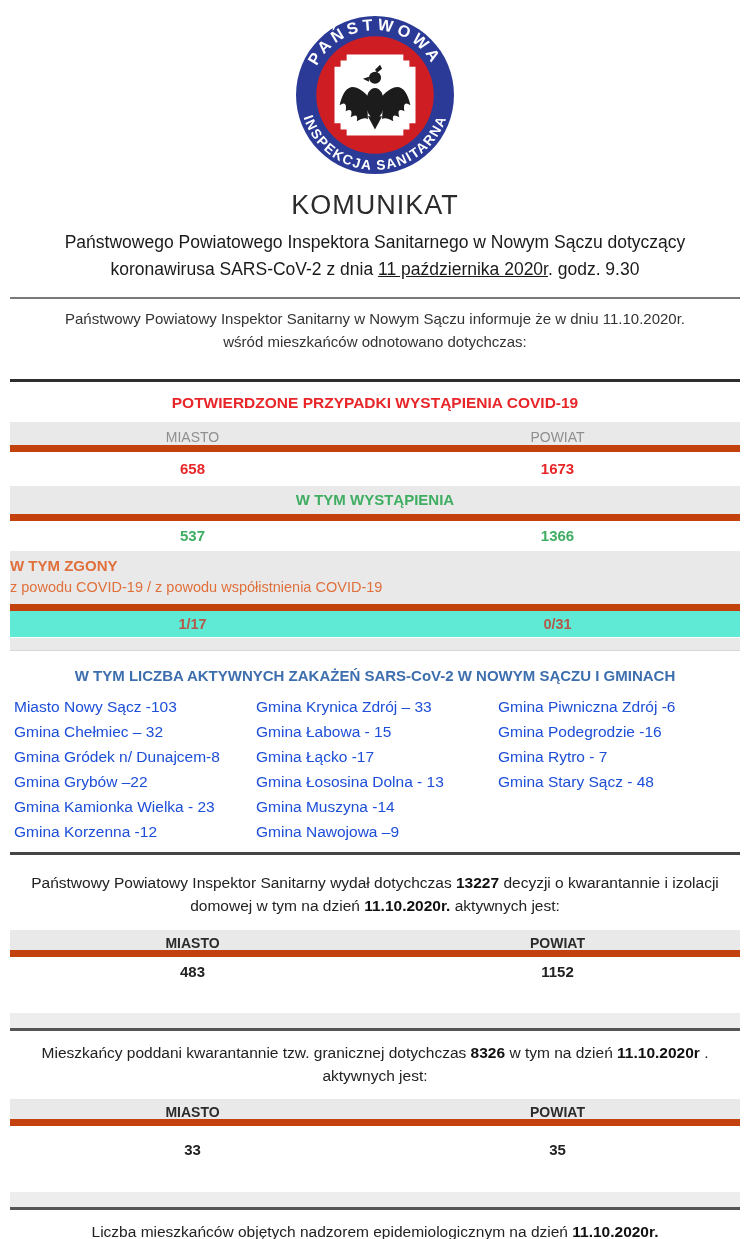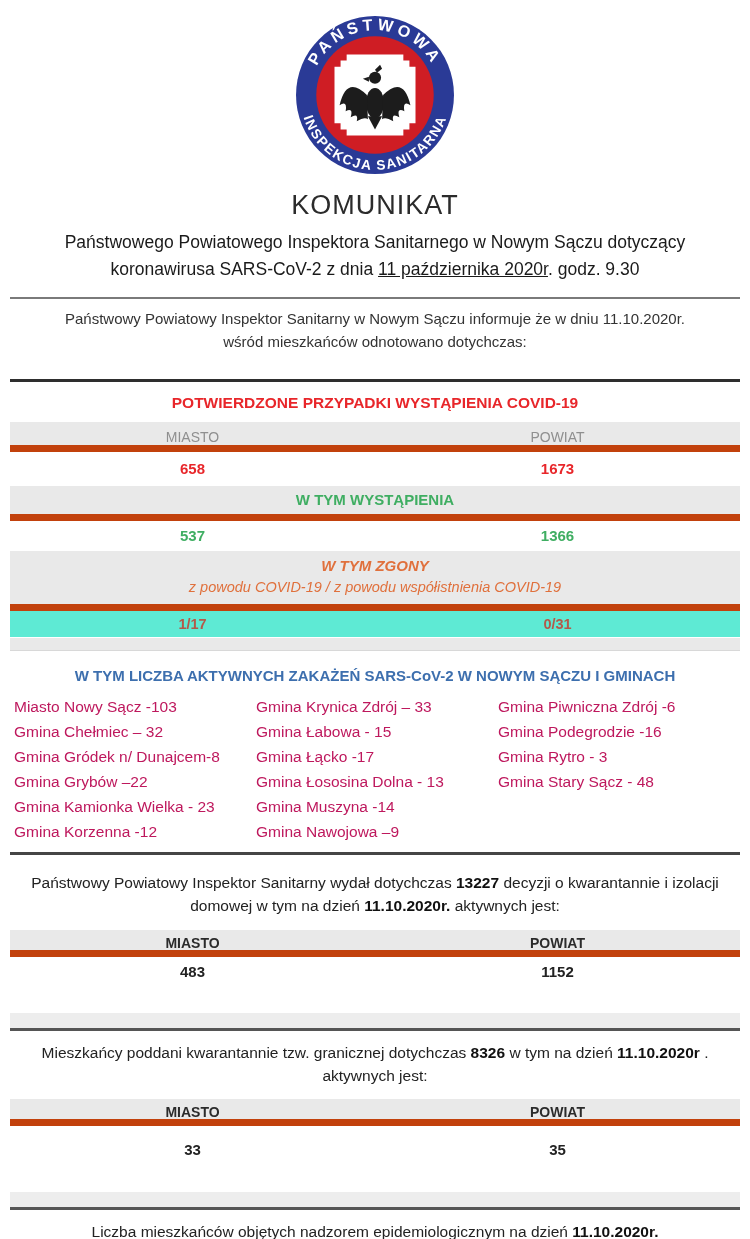--- a/index.html
+++ b/index.html
@@ -30,28 +30,28 @@
   .band { background:#e9e9e9; border-bottom:7px solid #c2410c; }
   .cols { display:flex; }
   .cols > div { flex:1; text-align:center; }
   .hdr-gray { height:30px; line-height:30px; color:#8f8f8f; font-size:14px; }
   .hdr-dark { height:27px; line-height:27px; color:#2b2b2b; font-size:14px; font-weight:bold; }
   .val-row { height:34px; line-height:34px; font-size:15px; font-weight:600; }
   .val-red { color:#e8262a; }
   .val-green { color:#3fae62; }
   .val-brick { color:#b35a4a; background:#5eead4; height:26px; line-height:26px; }
   .green-band { padding:5px 0 6px; text-align:center; color:#3fae62; font-weight:bold; font-size:15px; }
-  .zgony-band { padding:4px 0 6px; text-align:center; color:#e0703c; font-size:14.5px; line-height:1.45;font-style:italic; }
+  .zgony-band { padding:4px 0 6px; text-align:left; color:#e0703c; font-size:14.5px; line-height:1.45; }
   .zgony-band .zg-title { font-weight:bold; font-size:15px; }
   .spacer-band { height:13px; background:#e9e9e9; border-bottom:1px solid #d8d8d8; margin-top:1px; }
 
   
   .gmina-grid { display:flex; margin-top:4px; padding-left:4px; }
   .gmina-col { width:244px; }
-  .gmina-col div { color:#be185d; font-size:15.5px; line-height:25px; }
+  .gmina-col div { color:#1d4ed8; font-size:15.5px; line-height:25px; }
   .hr-dark { border:0; border-top:3px solid #454545; margin-top:8px; }
 
   .para { text-align:center; font-size:15.5px; line-height:1.5; color:#222; margin:16px 4px 12px; }
   .para b { color:#111; }
 
   .section-gap { margin-top:26px; }
   .divider { height:18px; background:#ededed; border-bottom:3px solid #555; }
 </style>
 </head>
 <body>
@@ -134,21 +134,21 @@
       <div>Gmina Krynica Zdrój – 33</div>
       <div>Gmina Łabowa - 15</div>
       <div>Gmina Łącko -17</div>
       <div>Gmina Łososina Dolna - 13</div>
       <div>Gmina Muszyna -14</div>
       <div>Gmina Nawojowa –9</div>
     </div>
     <div class="gmina-col">
       <div>Gmina Piwniczna Zdrój -6</div>
       <div>Gmina Podegrodzie -16</div>
-      <div>Gmina Rytro - 3</div>
+      <div>Gmina Rytro - 7</div>
       <div>Gmina Stary Sącz - 48</div>
     </div>
   </div>
   <hr class="hr-dark">
 
   <div class="para">
     <span>Państwowy Powiatowy Inspektor Sanitarny wydał dotychczas </span><b>13227</b><span> decyzji o kwarantannie i izolacji domowej w tym na dzień </span><b>11.10.2020r.</b><span> aktywnych jest:</span>
   </div>
   <div class="band cols hdr-dark">
     <div>MIASTO</div>

